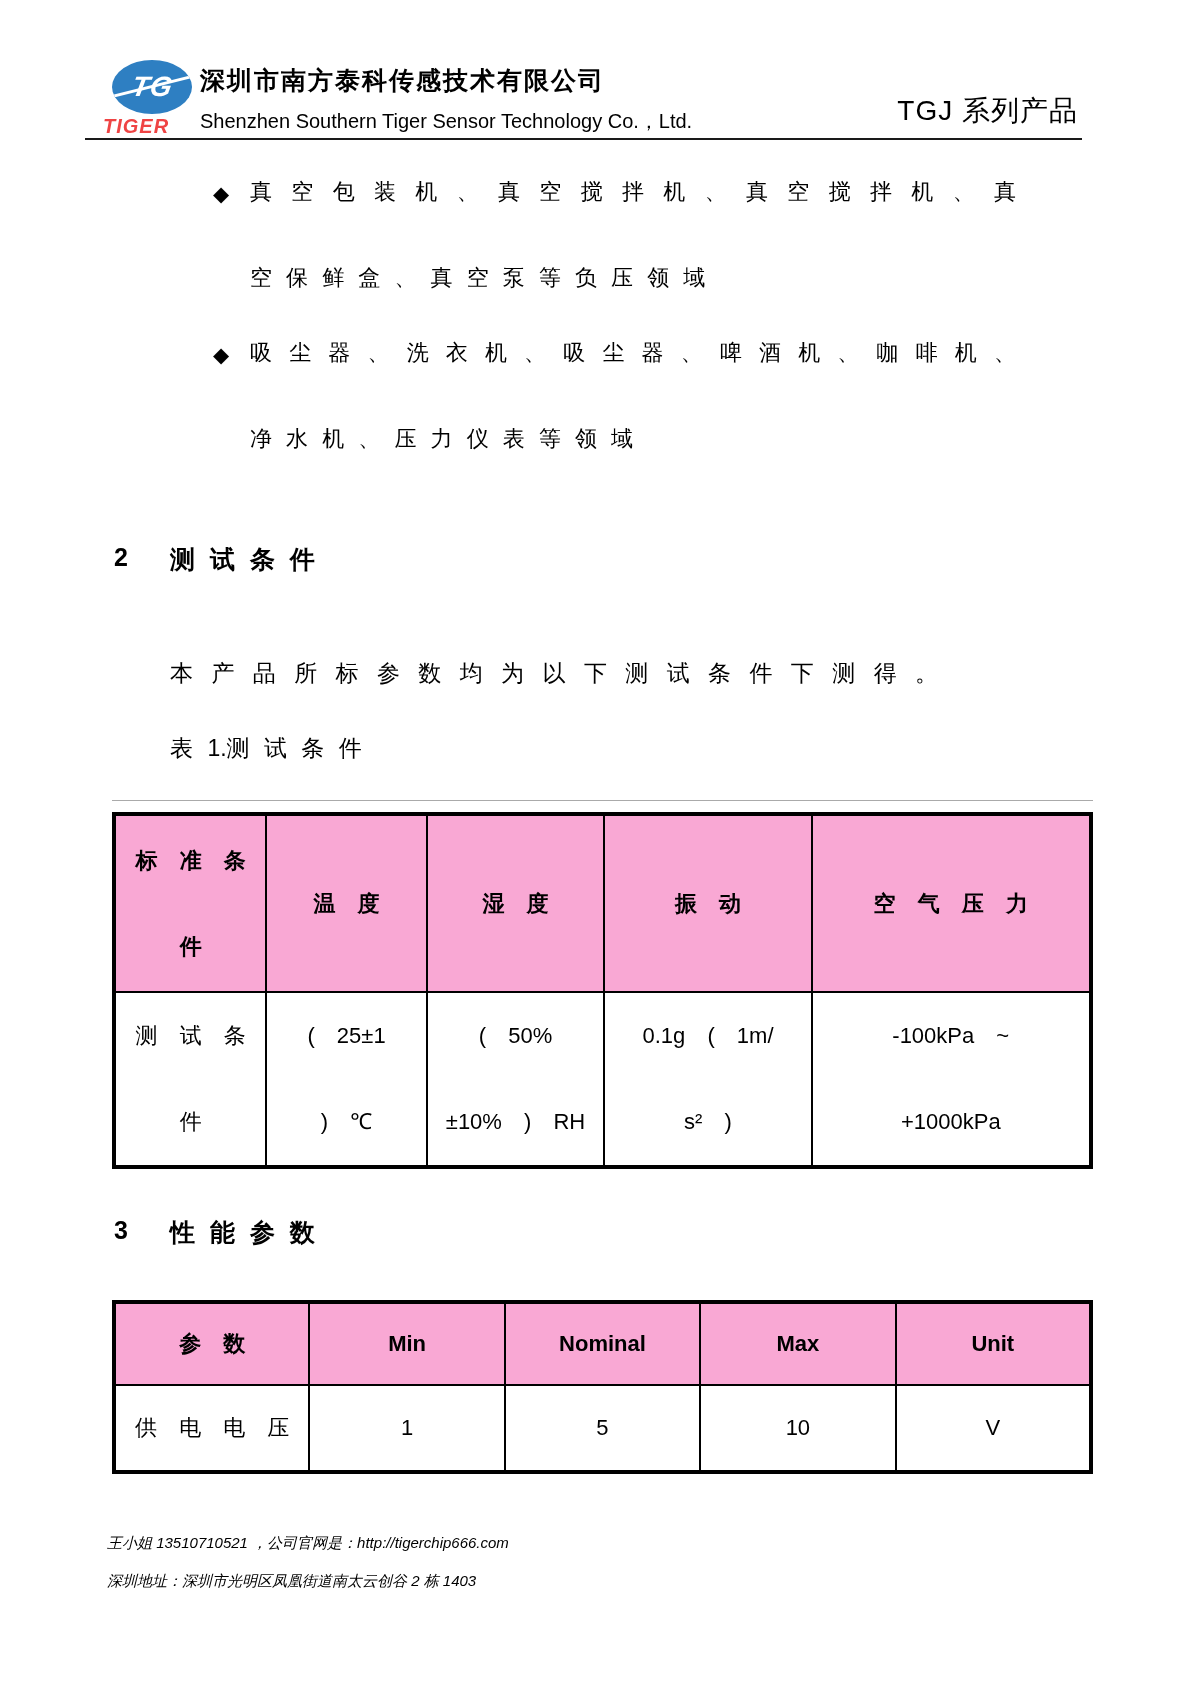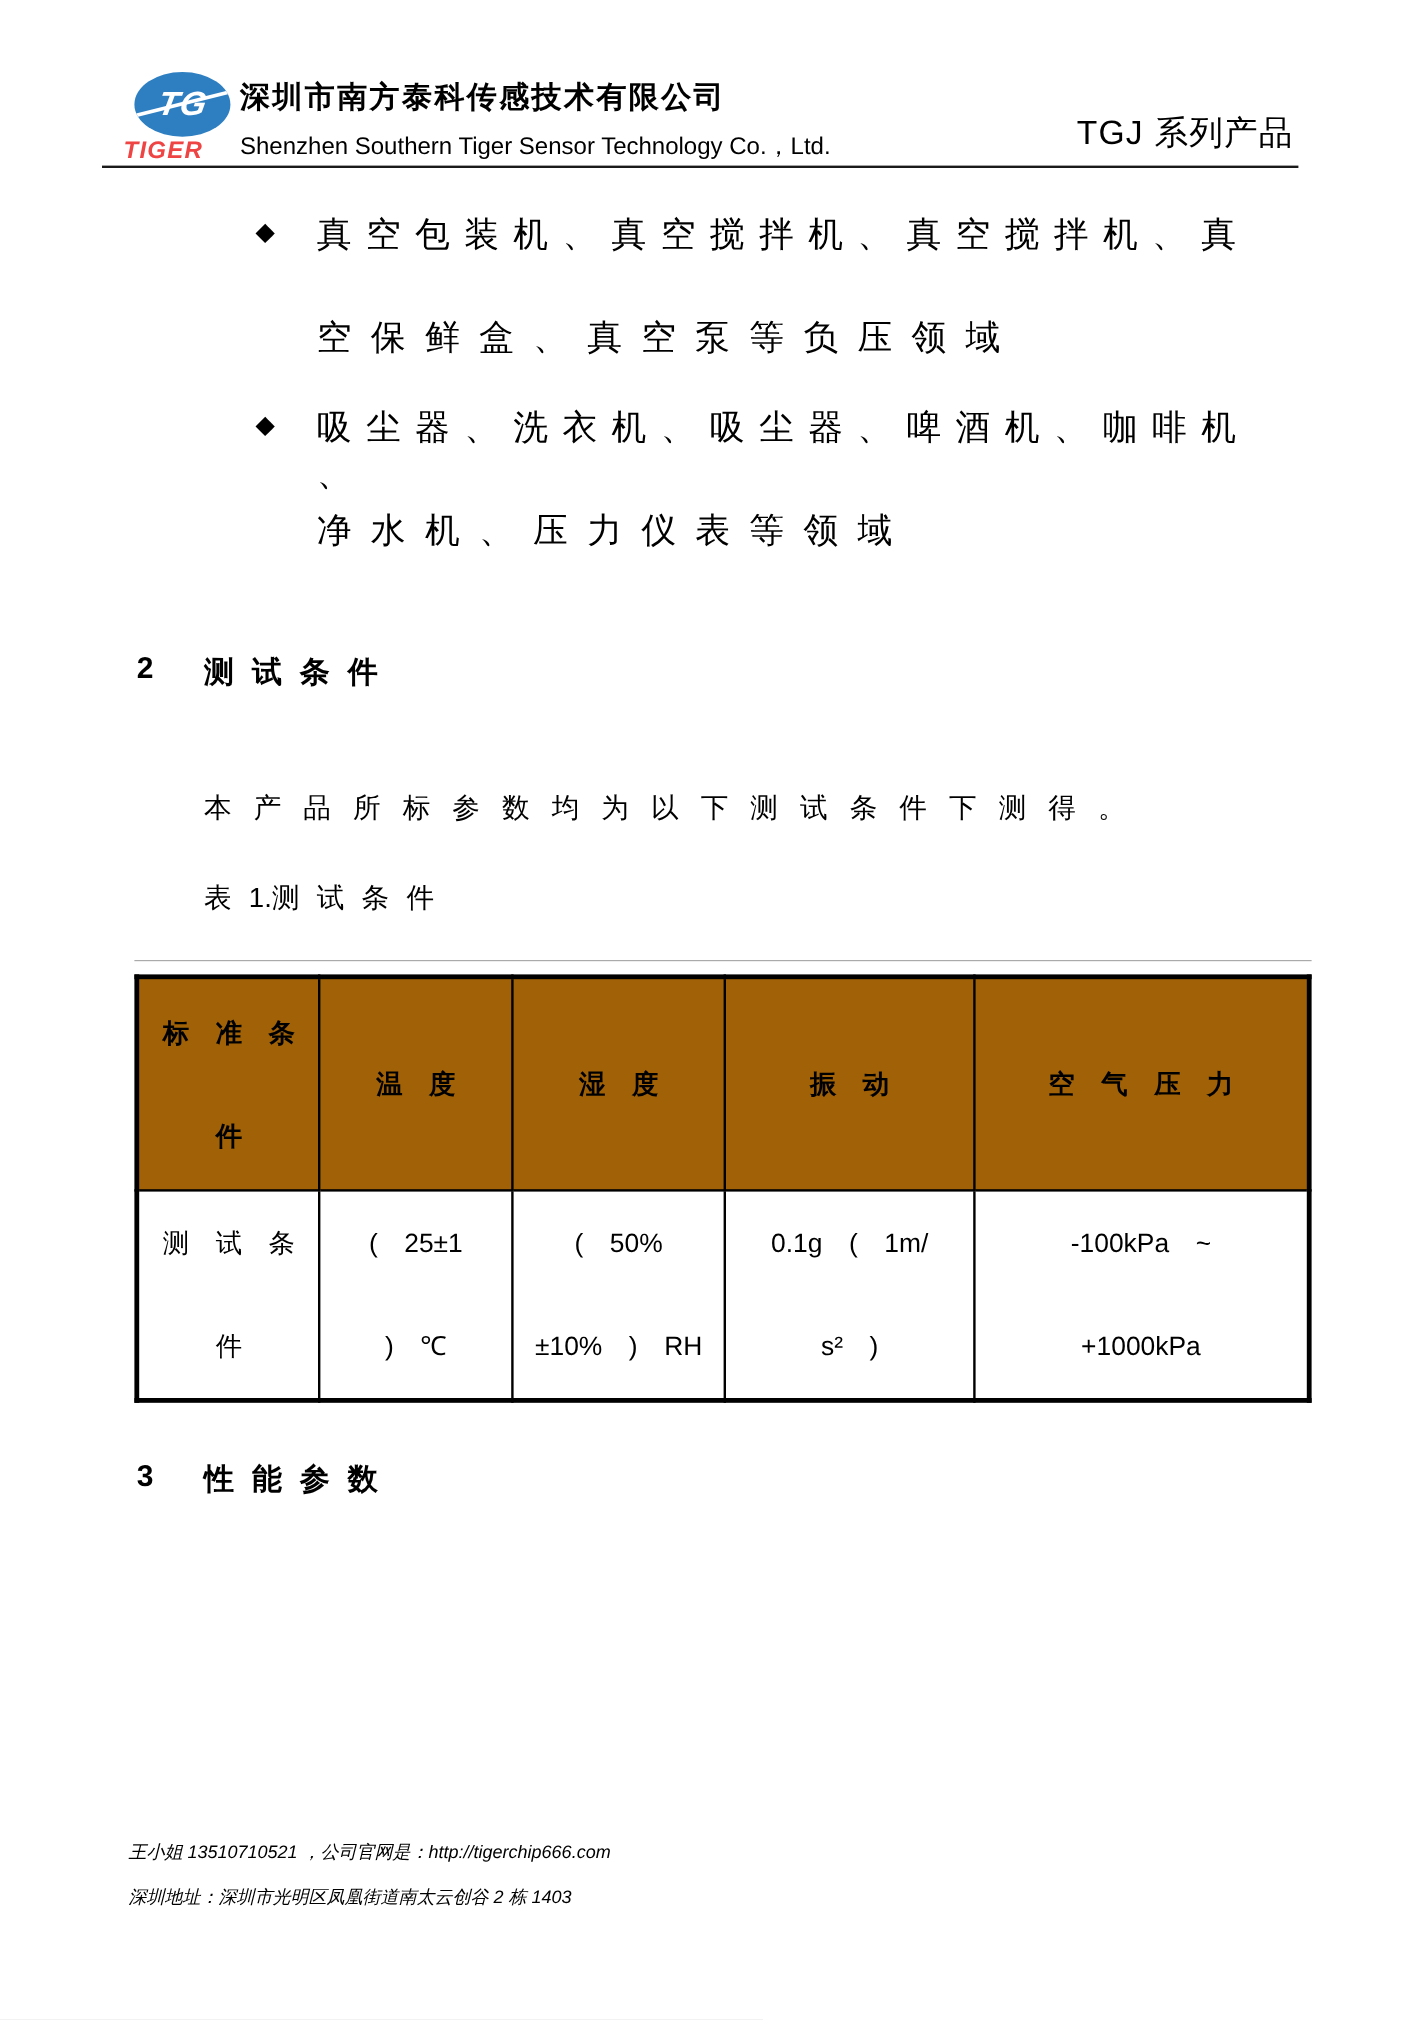--- a/index.html
+++ b/index.html
@@ -46,22 +46,22 @@
   }
   .header-rule{
     position:absolute;left:85px;top:138px;width:997px;height:2px;
     background:#1a1a1a;
   }
   
   .diamond{
     position:absolute;left:213px;font-size:21px;color:#000;line-height:1;
   }
   .b-line{
-    position:absolute;left:250px;font-size:29px;line-height:1.3;
-    white-space:nowrap;word-spacing:8px;margin-left:14px;
+    position:absolute;left:250px;font-size:22px;line-height:1.3;
+    white-space:nowrap;word-spacing:8px;
   }
   .b-just{
     width:766px;white-space:normal;
     text-align:justify;text-align-last:justify;word-spacing:2px;
   }
   
   .sec-num{
     position:absolute;left:114px;font-size:25px;font-weight:700;
   }
   .sec-title{
@@ -88,21 +88,21 @@
   }
   table.dtable th, table.dtable td{
     border:2px solid #000;
     text-align:center;vertical-align:middle;
     white-space:pre-line;
     padding:0 4px;
     word-spacing:16px;
   }
   table.dtable{border:4px solid #000;}
   table.dtable thead th{
-    background:#a16207;
+    background:#f9a8d4;
     font-weight:700;color:#000;
   }
   #table1 thead th{height:175px;line-height:86px;}
   #table1 tbody td{height:170px;line-height:86px;font-weight:400;}
   #table2 thead th{height:80px;}
   #table2 tbody td{height:84px;font-weight:400;}
   
   .footer-line{
     position:absolute;left:107px;font-size:15px;white-space:nowrap;font-style:italic;
   }
@@ -174,19 +174,46 @@
 +1000kPa</td>
       </tr>
     </tbody>
   </table>
 
   <div>
     <div class="sec-num" style="top:1216px">3</div>
     <div class="sec-title" style="top:1216px">性 能 参 数</div>
   </div>
 
+  <table class="dtable" id="table2" style="top:1300px">
+    <colgroup>
+      <col style="width:20%">
+        <col style="width:20%">
+        <col style="width:20%">
+      <col style="width:20%">
+        <col style="width:20%">
+    </colgroup>
+    <thead>
+      <tr>
+        <th>参 数</th>
+        <th>Min</th>
+        <th>Nominal</th>
+        <th>Max</th>
+        <th>Unit</th>
+      </tr>
+    </thead>
+    <tbody>
+      <tr>
+        <td>供 电 电 压</td>
+        <td>1</td>
+        <td>5</td>
+        <td>10</td>
+        <td>V</td>
+      </tr>
+    </tbody>
+  </table>
 
   <div>
     <div class="footer-line" style="top:1534px"><span>王小姐 13510710521 ，公司官网是：</span><span>http://tigerchip666.com</span></div>
     <div class="footer-line" style="top:1572px">深圳地址：深圳市光明区凤凰街道南太云创谷 2 栋 1403</div>
   </div>
 
 </div>
 
 </body></html>

